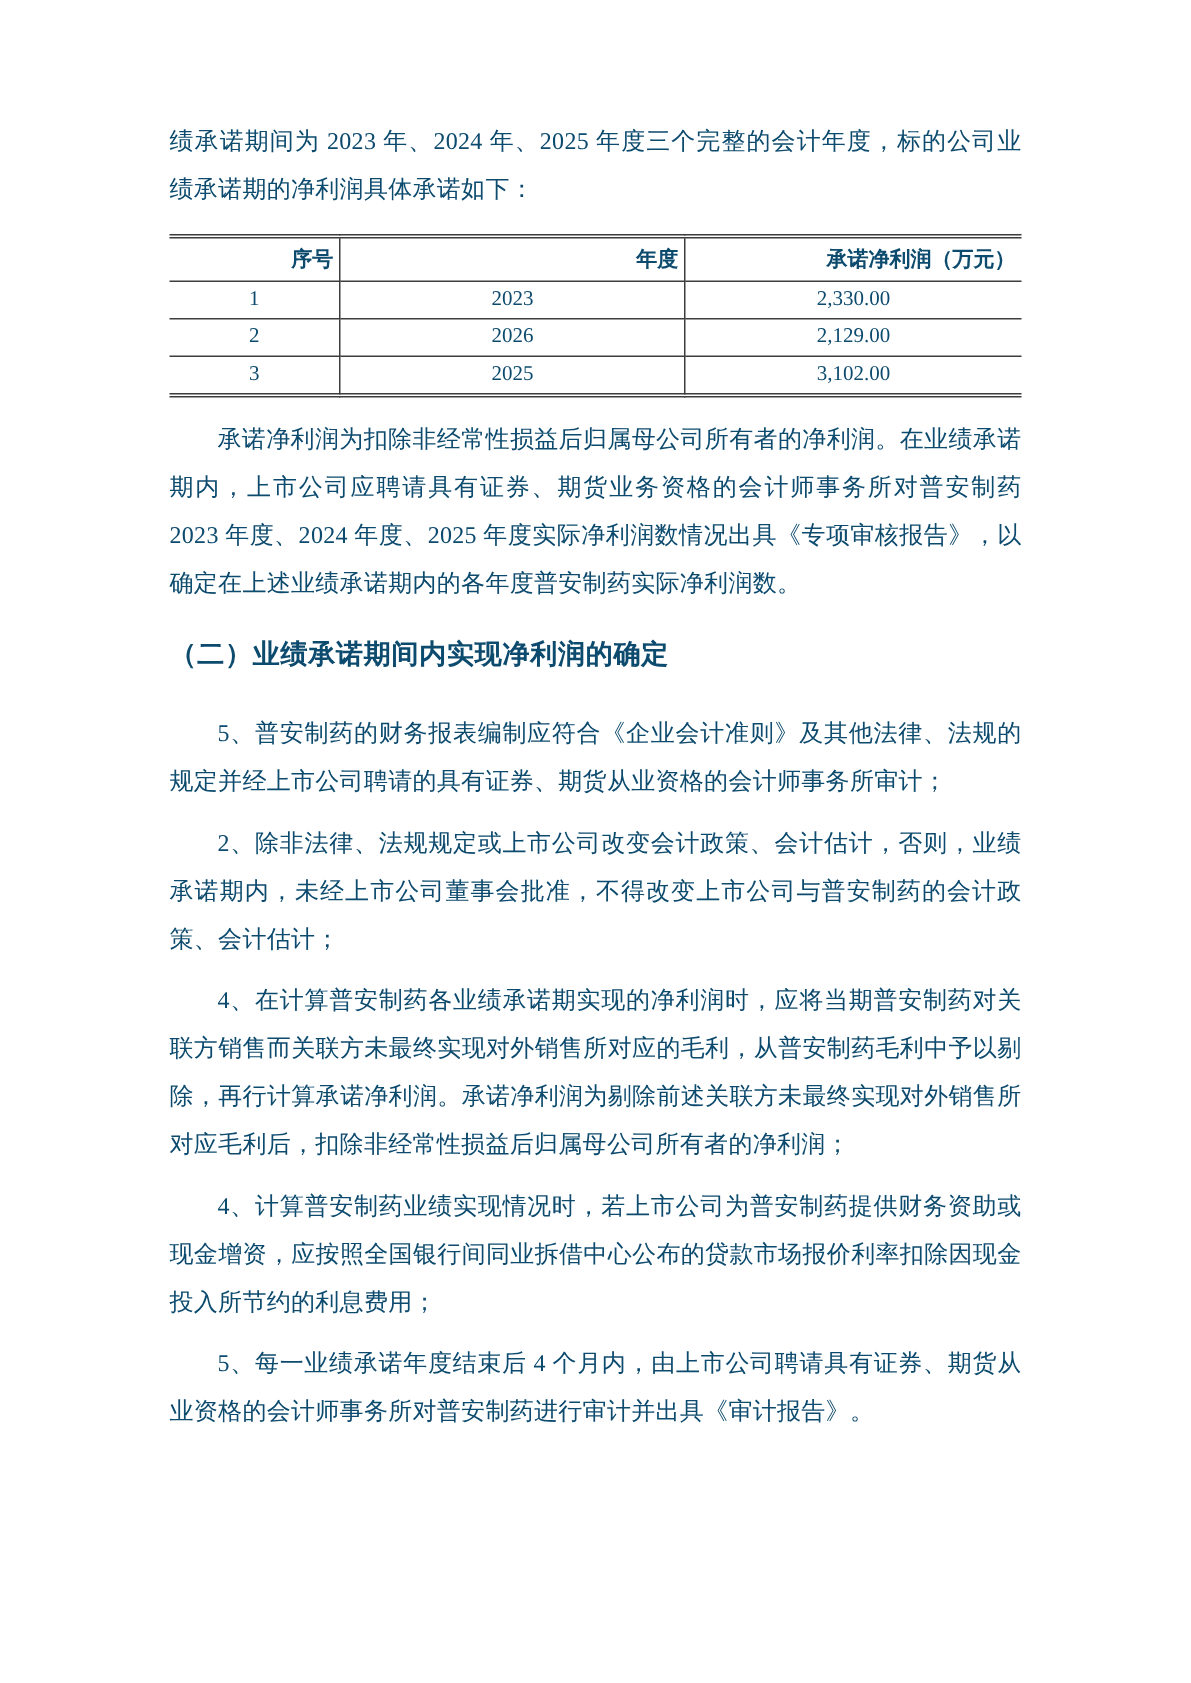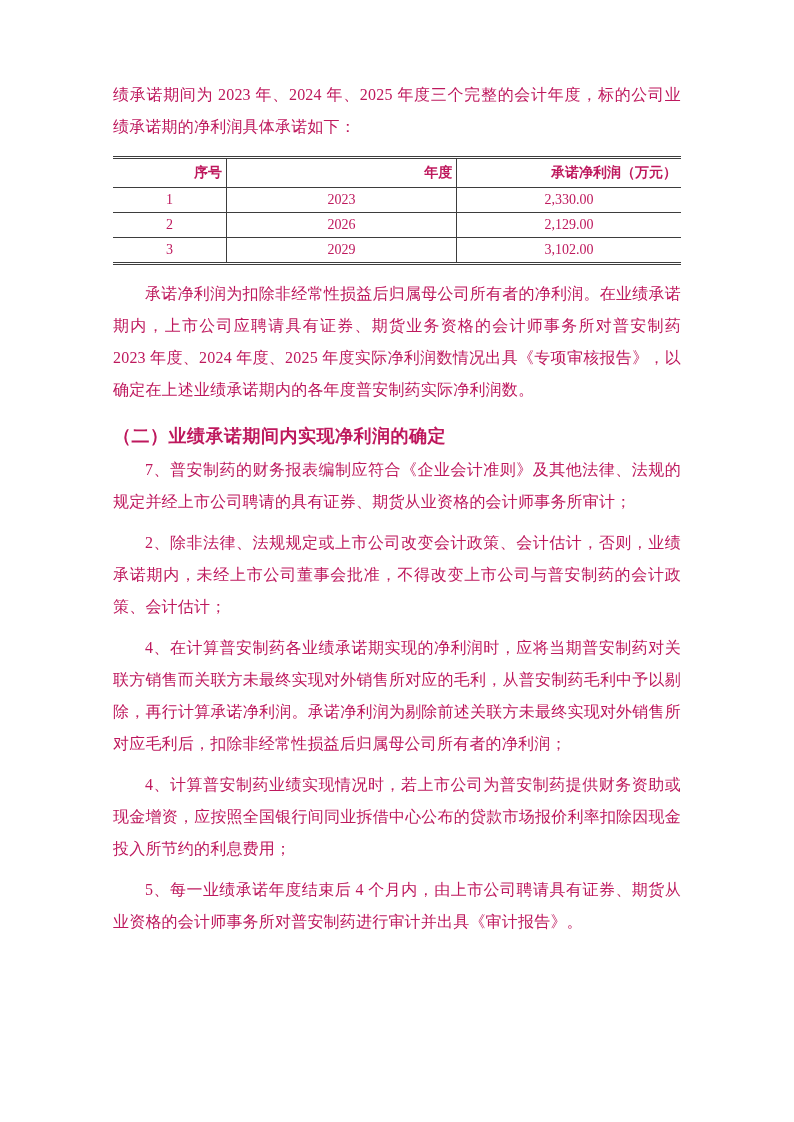--- a/index.html
+++ b/index.html
@@ -7,41 +7,41 @@
     padding: 0;
     background: #ffffff;
   }
   .page {
     position: relative;
     width: 794px;
     height: 997px;
     background: #ffffff;
     overflow: hidden;
     font-family: "Liberation Serif", "DejaVu Serif", serif;
-    color: #be185d;
+    color: #0c4a6e;
   }
   .content {
     position: absolute;
     left: 113px;
     top: 79px;
     width: 568px;
   }
   p.body {
     margin: 0 0 9px 0;
     font-size: 16px;
     line-height: 32px;
     text-align: justify;
     text-indent: 2em;
     letter-spacing: 0.2px;
   }
   p.body.no-indent {
     text-indent: 0;
   }
   h2.section-heading {
-    margin: 16px 0 4px 0;
+    margin: 16px 0 24px 0;
     font-family: "Liberation Sans", "DejaVu Sans", sans-serif;
     font-weight: bold;
     font-size: 18px;
     line-height: 28px;
     letter-spacing: 0.5px;
   }
   table.commitment-table {
     width: 100%;
     border-collapse: collapse;
     margin: 13px 0 13px 0;
@@ -106,31 +106,31 @@
           <td>2023</td>
           <td>2,330.00</td>
         </tr>
         <tr>
           <td>2</td>
           <td>2026</td>
           <td>2,129.00</td>
         </tr>
         <tr>
           <td>3</td>
-          <td>2029</td>
+          <td>2025</td>
           <td>3,102.00</td>
         </tr>
       </tbody>
     </table>
 
     <p class="body">承诺净利润为扣除非经常性损益后归属母公司所有者的净利润。在业绩承诺期内，上市公司应聘请具有证券、期货业务资格的会计师事务所对普安制药 2023 年度、2024 年度、2025 年度实际净利润数情况出具《专项审核报告》，以确定在上述业绩承诺期内的各年度普安制药实际净利润数。</p>
 
     <h2 class="section-heading">（二）业绩承诺期间内实现净利润的确定</h2>
 
-    <p class="body">7、普安制药的财务报表编制应符合《企业会计准则》及其他法律、法规的规定并经上市公司聘请的具有证券、期货从业资格的会计师事务所审计；</p>
+    <p class="body">5、普安制药的财务报表编制应符合《企业会计准则》及其他法律、法规的规定并经上市公司聘请的具有证券、期货从业资格的会计师事务所审计；</p>
     <p class="body">2、除非法律、法规规定或上市公司改变会计政策、会计估计，否则，业绩承诺期内，未经上市公司董事会批准，不得改变上市公司与普安制药的会计政策、会计估计；</p>
     <p class="body">4、在计算普安制药各业绩承诺期实现的净利润时，应将当期普安制药对关联方销售而关联方未最终实现对外销售所对应的毛利，从普安制药毛利中予以剔除，再行计算承诺净利润。承诺净利润为剔除前述关联方未最终实现对外销售所对应毛利后，扣除非经常性损益后归属母公司所有者的净利润；</p>
     <p class="body">4、计算普安制药业绩实现情况时，若上市公司为普安制药提供财务资助或现金增资，应按照全国银行间同业拆借中心公布的贷款市场报价利率扣除因现金投入所节约的利息费用；</p>
     <p class="body">5、每一业绩承诺年度结束后 4 个月内，由上市公司聘请具有证券、期货从业资格的会计师事务所对普安制药进行审计并出具《审计报告》。</p>
 
   </div>
 
   <div class="page-number">4</div>
 </div>
 

